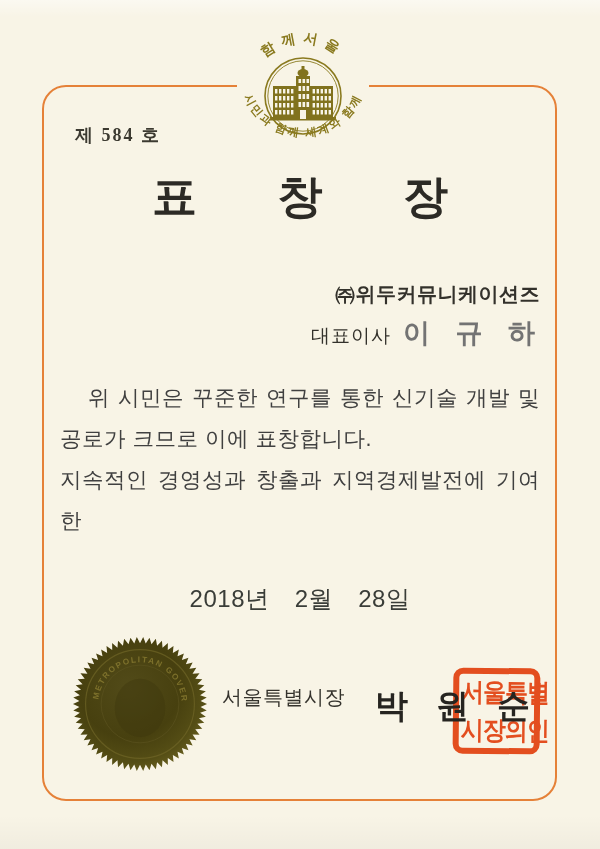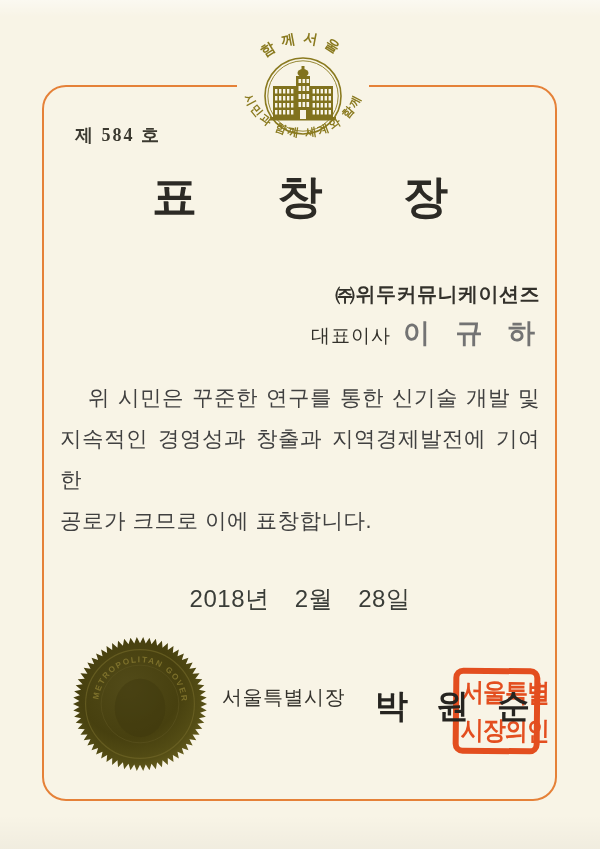--- a/index.html
+++ b/index.html
@@ -177,22 +177,22 @@
   <div class="recipient">
     <div class="company">㈜위두커뮤니케이션즈</div>
     <div class="line2">
       <span class="role">대표이사</span>
       <span class="name">이 규 하</span>
     </div>
   </div>
 
   <div class="body-text">
     <div class="l first">위 시민은 꾸준한 연구를 통한 신기술 개발 및</div>
+    <div class="l last">공로가 크므로 이에 표창합니다.</div>
     <div class="l">지속적인 경영성과 창출과 지역경제발전에 기여한</div>
-    <div class="l last">공로가 크므로 이에 표창합니다.</div>
   </div>
 
   <div class="cert-date">2018년 2월 28일</div>
 
   <div class="gold-seal">
     <svg viewBox="0 0 140 140">
       <defs>
         <radialGradient id="foilGrad" cx="42%" cy="38%" r="68%">
           <stop offset="0%" stop-color="#524b19"></stop>
           <stop offset="55%" stop-color="#47400f"></stop>

